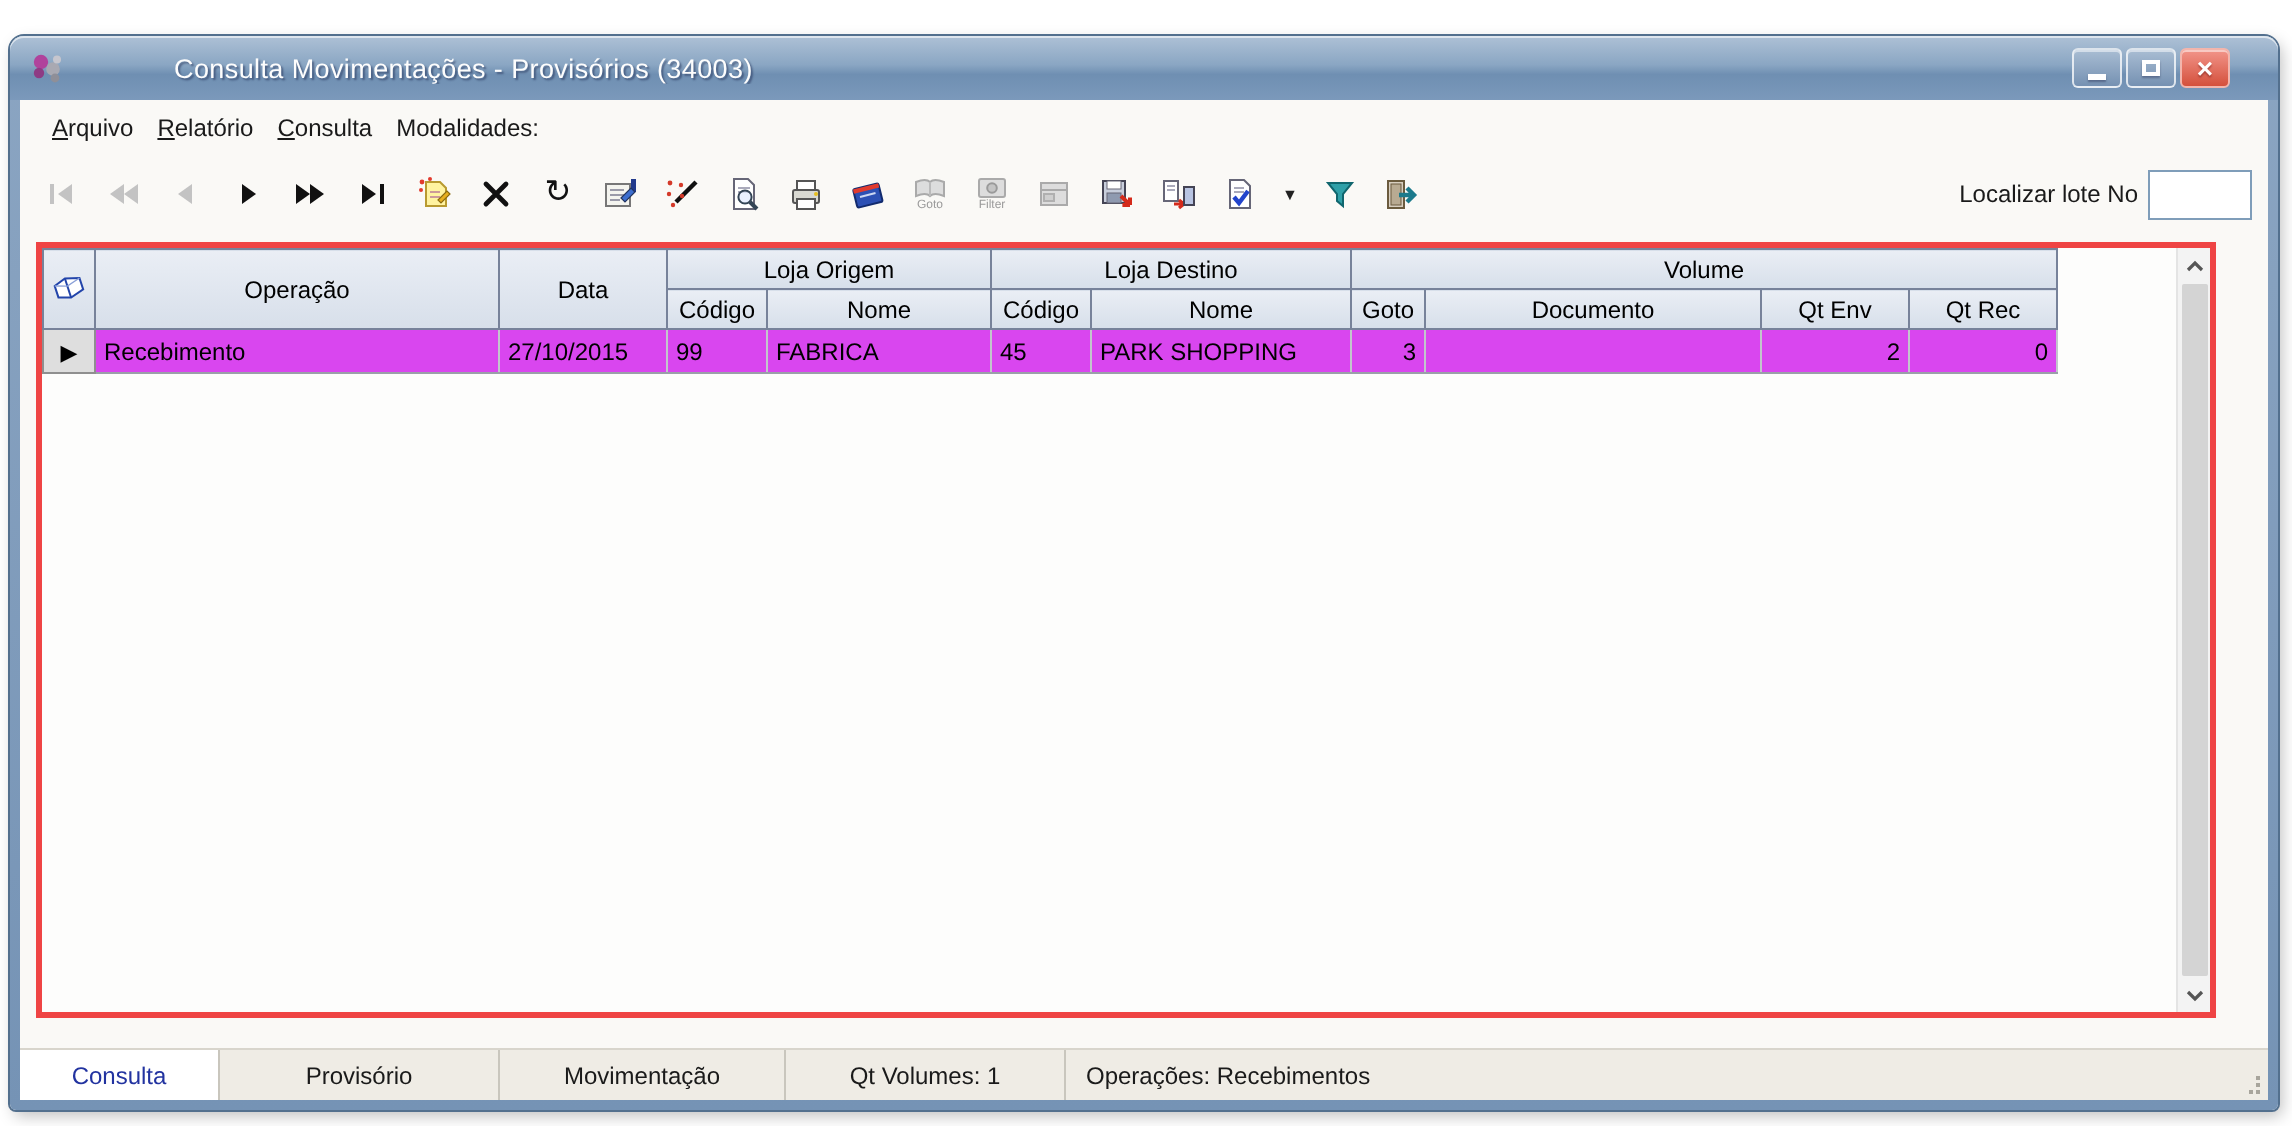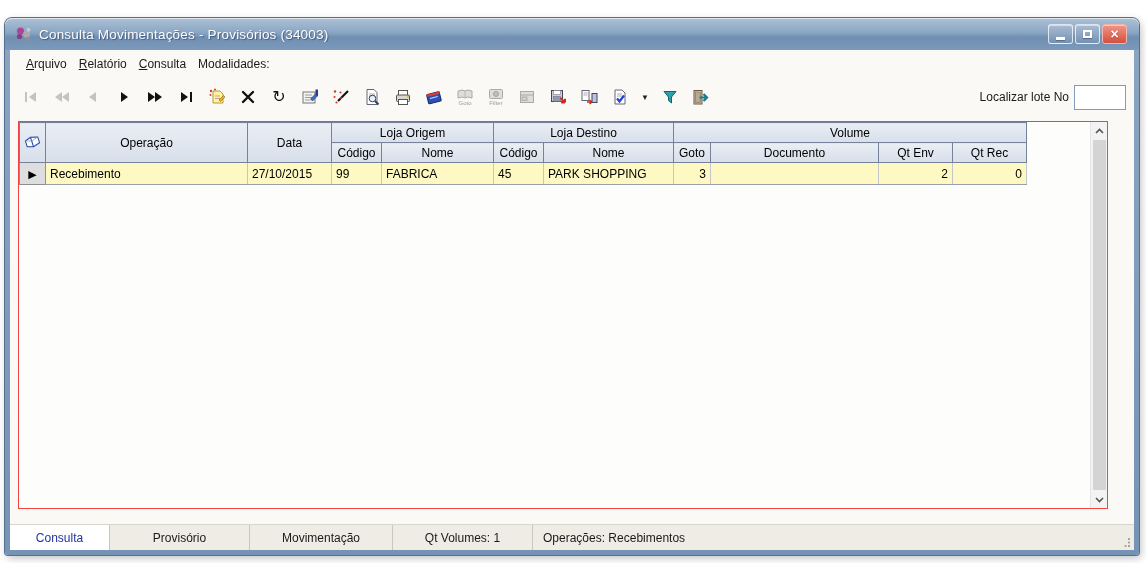--- a/index.html
+++ b/index.html
@@ -6,23 +6,23 @@
   html,body { width:1146px; height:563px; background:#ffffff; overflow:hidden;
               font-family:"Liberation Sans","DejaVu Sans",sans-serif; }
 
   
   .window { position:absolute; left:5px; top:18px; width:1134px; height:537px;
             border-radius:7px 7px 3px 3px;
             background:linear-gradient(#8ba5c2,#7593b5);
             box-shadow:0 0 0 1px #53708e, 2px 3px 8px rgba(0,0,0,.25);
             display:flex; flex-direction:column; }
   .titlebar { height:32px; border-radius:7px 7px 0 0; display:flex; align-items:center;
-              padding:0 12px 0 10px;
+              padding:0 24px 0 10px;
               background:linear-gradient(#aec1d6 0%, #8aa6c3 45%, #6f8fb2 60%, #7b99bb 100%);
-              box-shadow:inset 0 1px 0 rgba(255,255,255,.6); }
+              box-shadow:inset 0 1px 0 rgba(255,255,255,.6);gap:48px; }
   .app-icon { width:18px; height:16px; margin-right:6px; flex:0 0 auto; }
   .title-text { color:#fdfdfd; font-size:13.5px; letter-spacing:.2px;
                 text-shadow:1px 1px 1px rgba(10,20,60,.45); flex:1 1 auto;
                 white-space:nowrap; overflow:hidden; }
   .tb-controls { display:flex; gap:2px; }
   .tb-btn { width:25px; height:20px; border-radius:3px; display:flex; align-items:center;
             justify-content:center; border:1px solid rgba(255,255,255,.75);
             background:linear-gradient(#a9bdd3,#7591b2); cursor:default;
             box-shadow:inset 0 1px 0 rgba(255,255,255,.5); }
   .tb-btn.close { background:linear-gradient(#f2958a,#d4503c); border-color:#f3b5ac; }
@@ -49,27 +49,27 @@
   .tbtn .cap { font-size:6px; color:#9a9a9a; line-height:1; margin-top:-1px; }
   .tbtn.dis { filter:none; }
   .tb-spacer { flex:1 1 auto; }
   .loc-label { font-size:12px; color:#1a1a1a; margin-right:0; white-space:nowrap; }
   .loc-input { width:52px; height:25px; border:1px solid #7f9db9; background:#fff;
                font-size:12px; padding:0 3px; margin-right:8px; }
   .dd-arrow { font-size:8px; color:#222; width:12px; text-align:center; }
 
   
   .grid-viewport { position:relative; margin:5px 0 0 8px; width:1090px; height:388px;
-                   background:#fdfdfc; border:1px solid #ef4444; }
+                   background:#fdfdfc; border:3px solid #ef4444; }
   table.grid { border-collapse:collapse; table-layout:fixed; width:1007px; font-size:12px; }
   table.grid thead th { background:linear-gradient(#eaeef5,#d7dfea); border:1px solid #77829a;
                         font-weight:normal; color:#000; height:20px; padding:0 2px;
                         overflow:hidden; white-space:nowrap; }
   table.grid thead { box-shadow:0 1px 0 #39414f; }
-  table.grid tbody td { background:#fef9c3; border:1px solid #c2c6cc; border-bottom:1px solid #9aa0a8;
+  table.grid tbody td { background:#d946ef; border:1px solid #c2c6cc; border-bottom:1px solid #9aa0a8;
                         height:22px; padding:0 4px; overflow:hidden; white-space:nowrap; color:#000; }
   td.sel, th.sel { background:#dedede !important; border:1px solid #8f8f8f !important; text-align:center; }
   th.sel { background:linear-gradient(#eaeef5,#d7dfea) !important; border:1px solid #77829a !important; }
   .num { text-align:right; }
   .row-ind { font-size:11px; line-height:1; color:#000; }
 
   
   .vscroll { position:absolute; top:0; right:0; bottom:0; width:17px; background:#f3f3f3;
              border-left:1px solid #e4e4e4; display:flex; flex-direction:column; align-items:center; }
   .vs-btn { height:17px; width:100%; display:flex; align-items:center; justify-content:center; }

